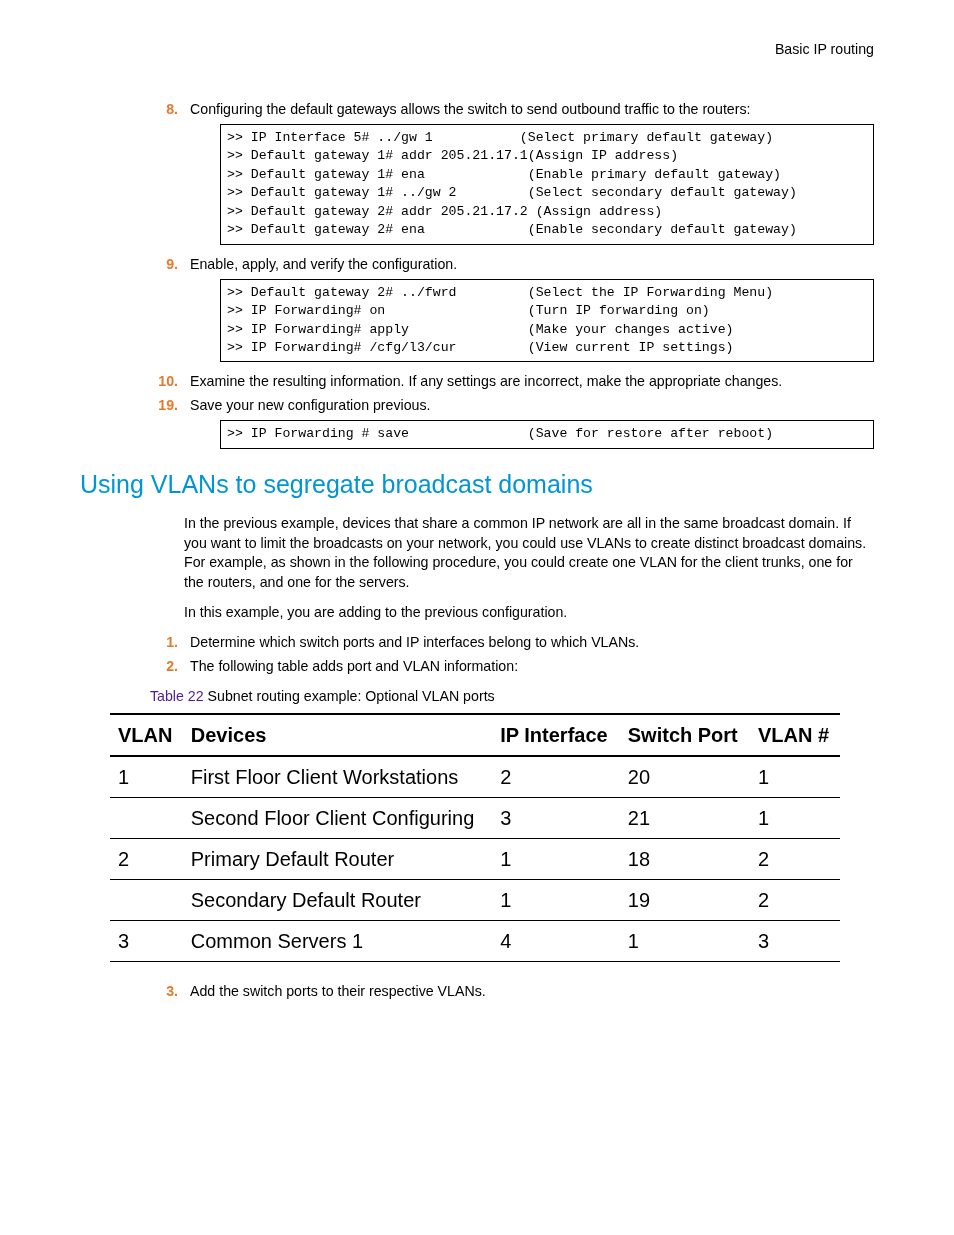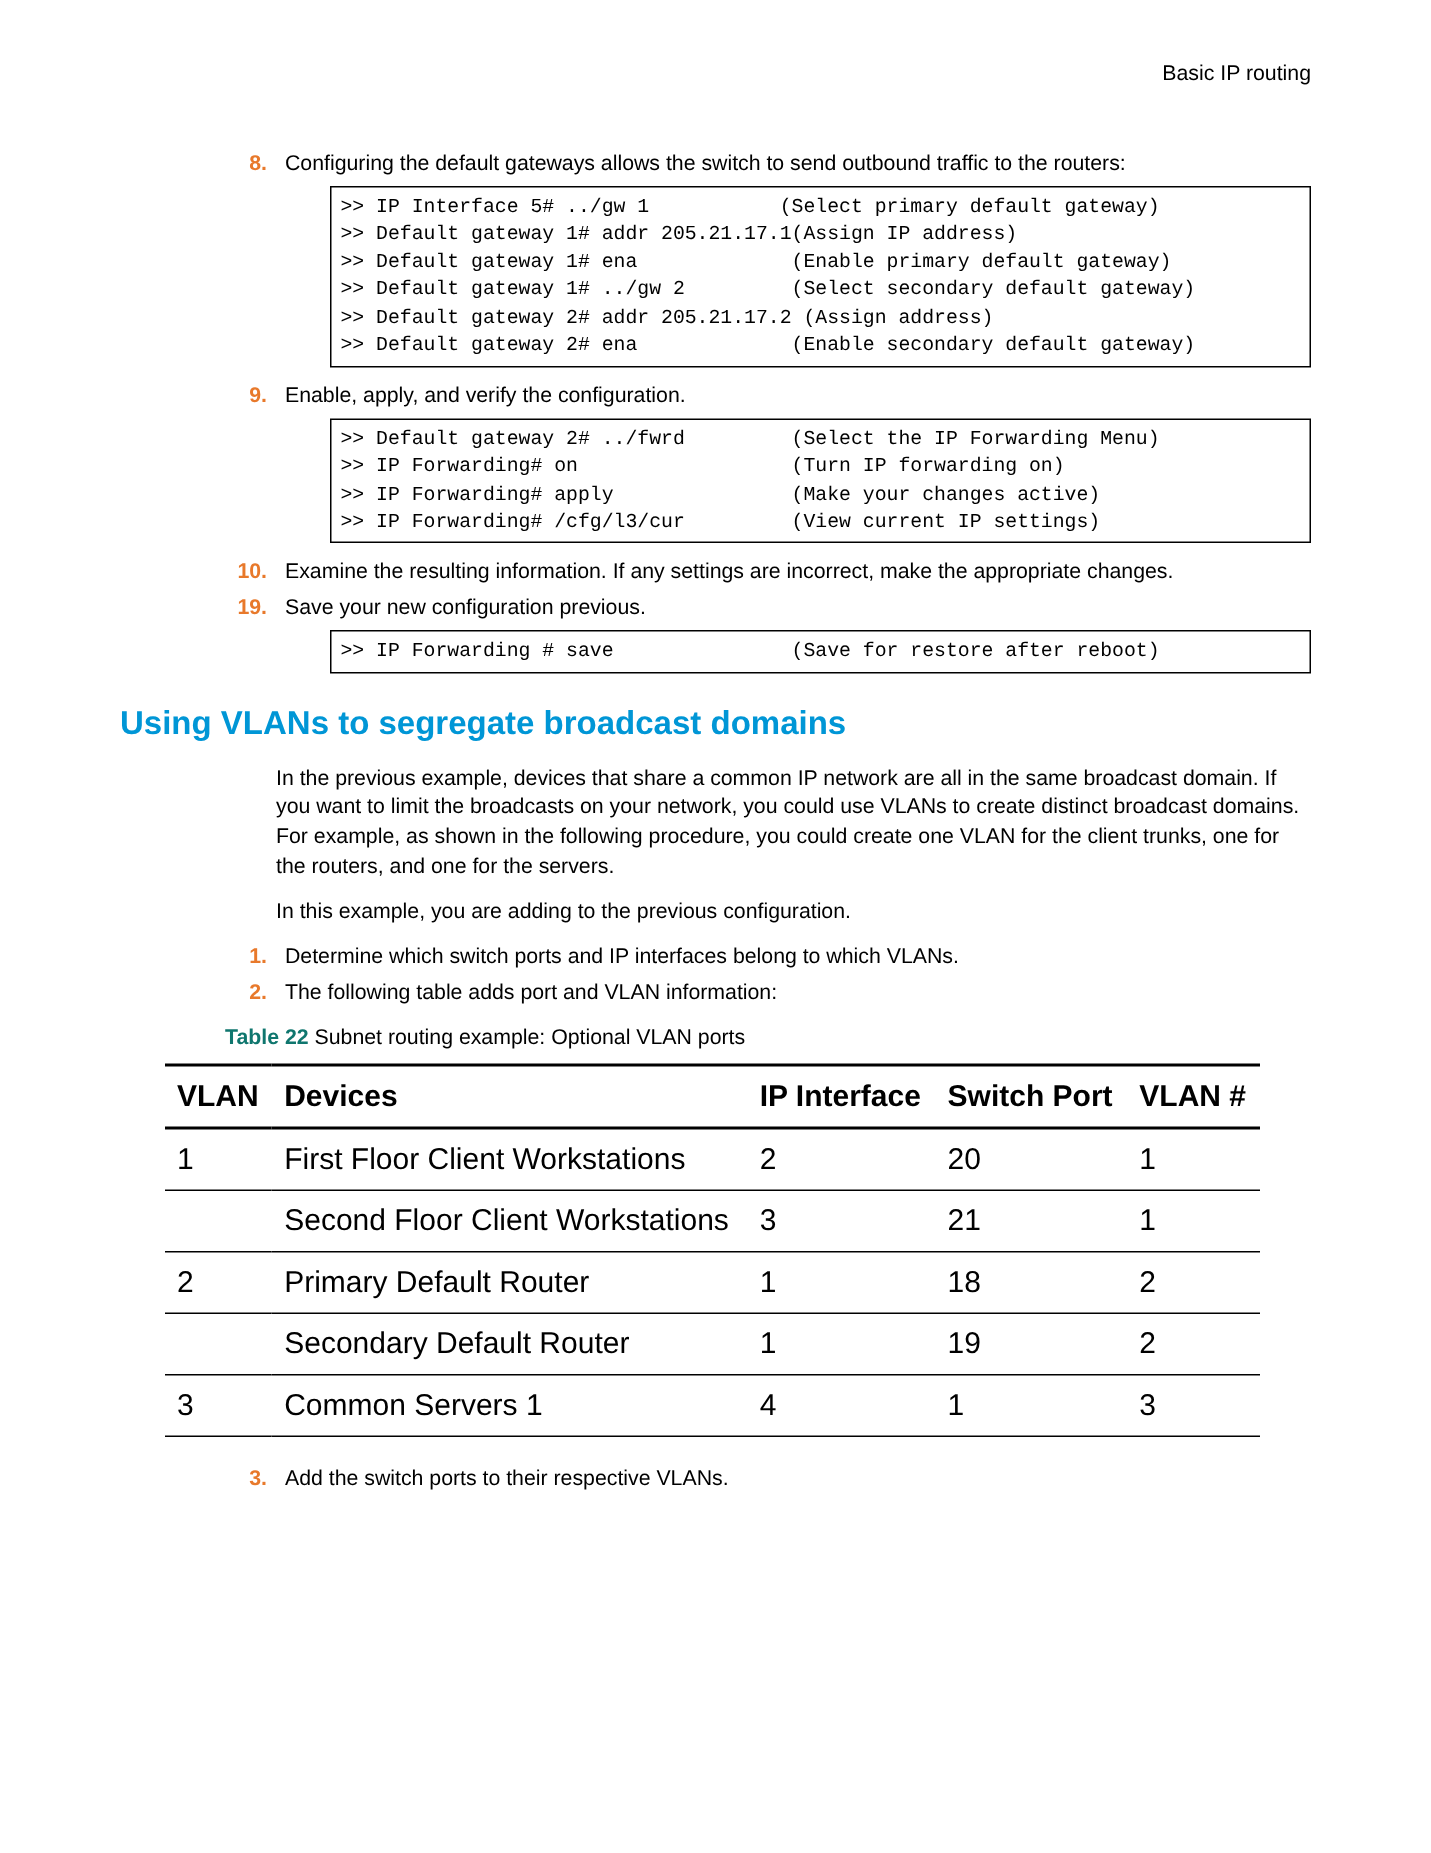--- a/index.html
+++ b/index.html
@@ -13,22 +13,22 @@
     box-sizing: border-box;
     line-height: 1.4;
   }
   .header-right {
     text-align: right;
     font-size: 14.2px;
     margin-bottom: 40px;
   }
   h1.section {
     color: #0096d6;
-    font-weight: bold;
-    font-size: 22px;
+    font-weight: normal;
+    font-size: 25px;
     margin: 18px 0 12px 0;
   }
   ol.numlist {
     list-style: none;
     padding: 0;
     margin: 0;
   }
   ol.numlist > li {
     position: relative;
     padding-left: 110px;
@@ -52,22 +52,22 @@
     white-space: pre;
     line-height: 1.4;
   }
   .para {
     margin: 0 0 10px 104px;
   }
   .tabletitle {
     margin: 10px 0 6px 70px;
   }
   .tabletitle .lbl {
-    color: #0f766e;
-    font-weight: bold;
+    color: #4c1d95;
+    font-weight: normal;
   }
   table.vlan {
     border-collapse: collapse;
     margin-left: 30px;
     width: 730px;
     font-size: 20px;
   }
   table.vlan th {
     text-align: left;
     font-weight: bold;
@@ -160,21 +160,21 @@
   <tbody>
     <tr>
       <td>1</td>
       <td>First Floor Client Workstations</td>
       <td>2</td>
       <td>20</td>
       <td>1</td>
     </tr>
     <tr>
       <td></td>
-      <td>Second Floor Client Workstations</td>
+      <td>Second Floor Client Configuring</td>
       <td>3</td>
       <td>21</td>
       <td>1</td>
     </tr>
     <tr>
       <td>2</td>
       <td>Primary Default Router</td>
       <td>1</td>
       <td>18</td>
       <td>2</td>

